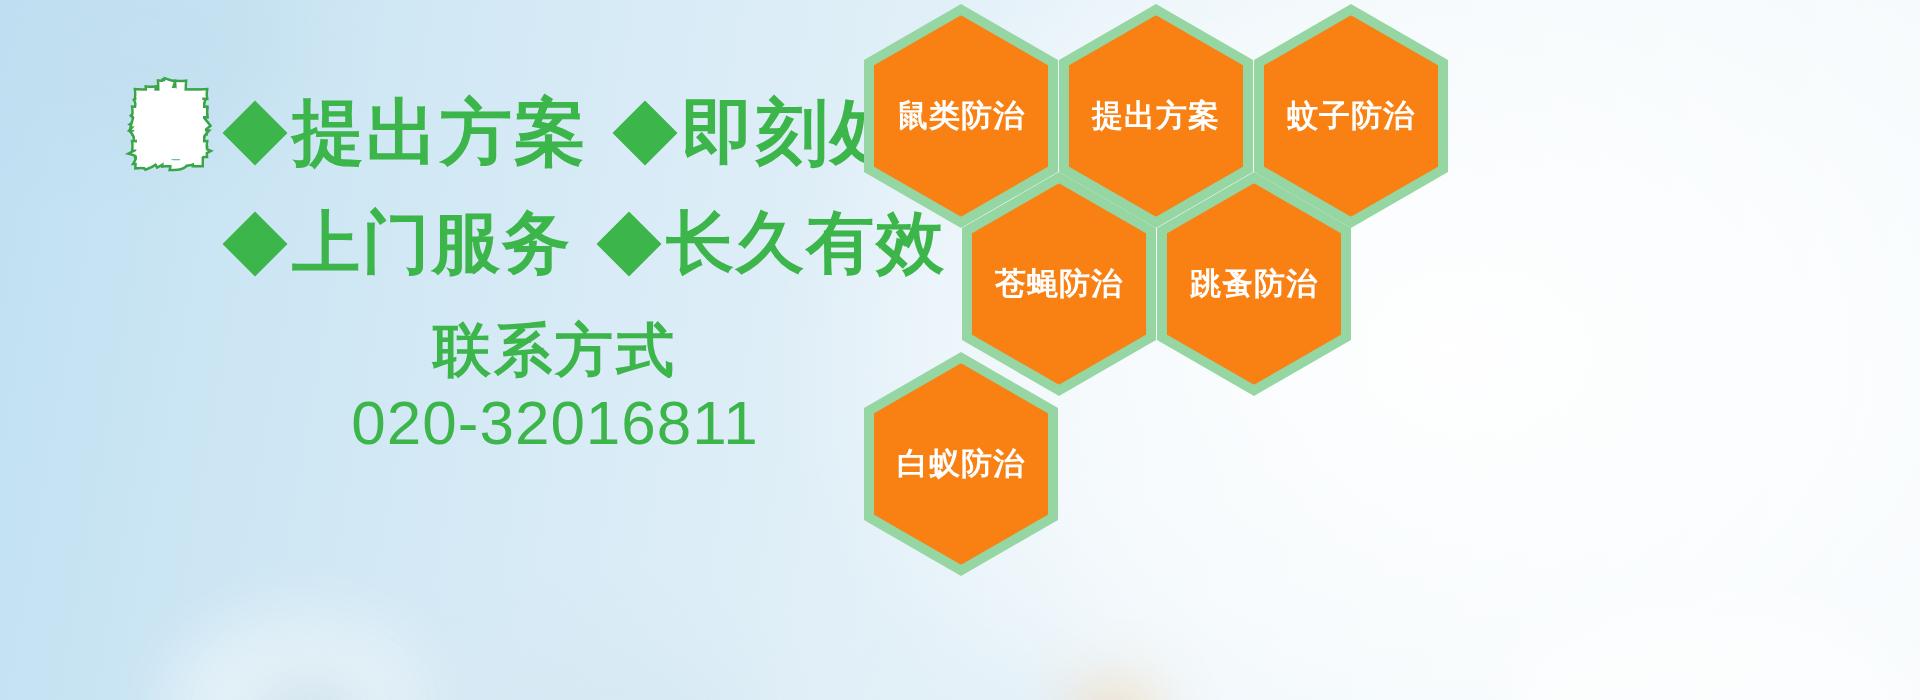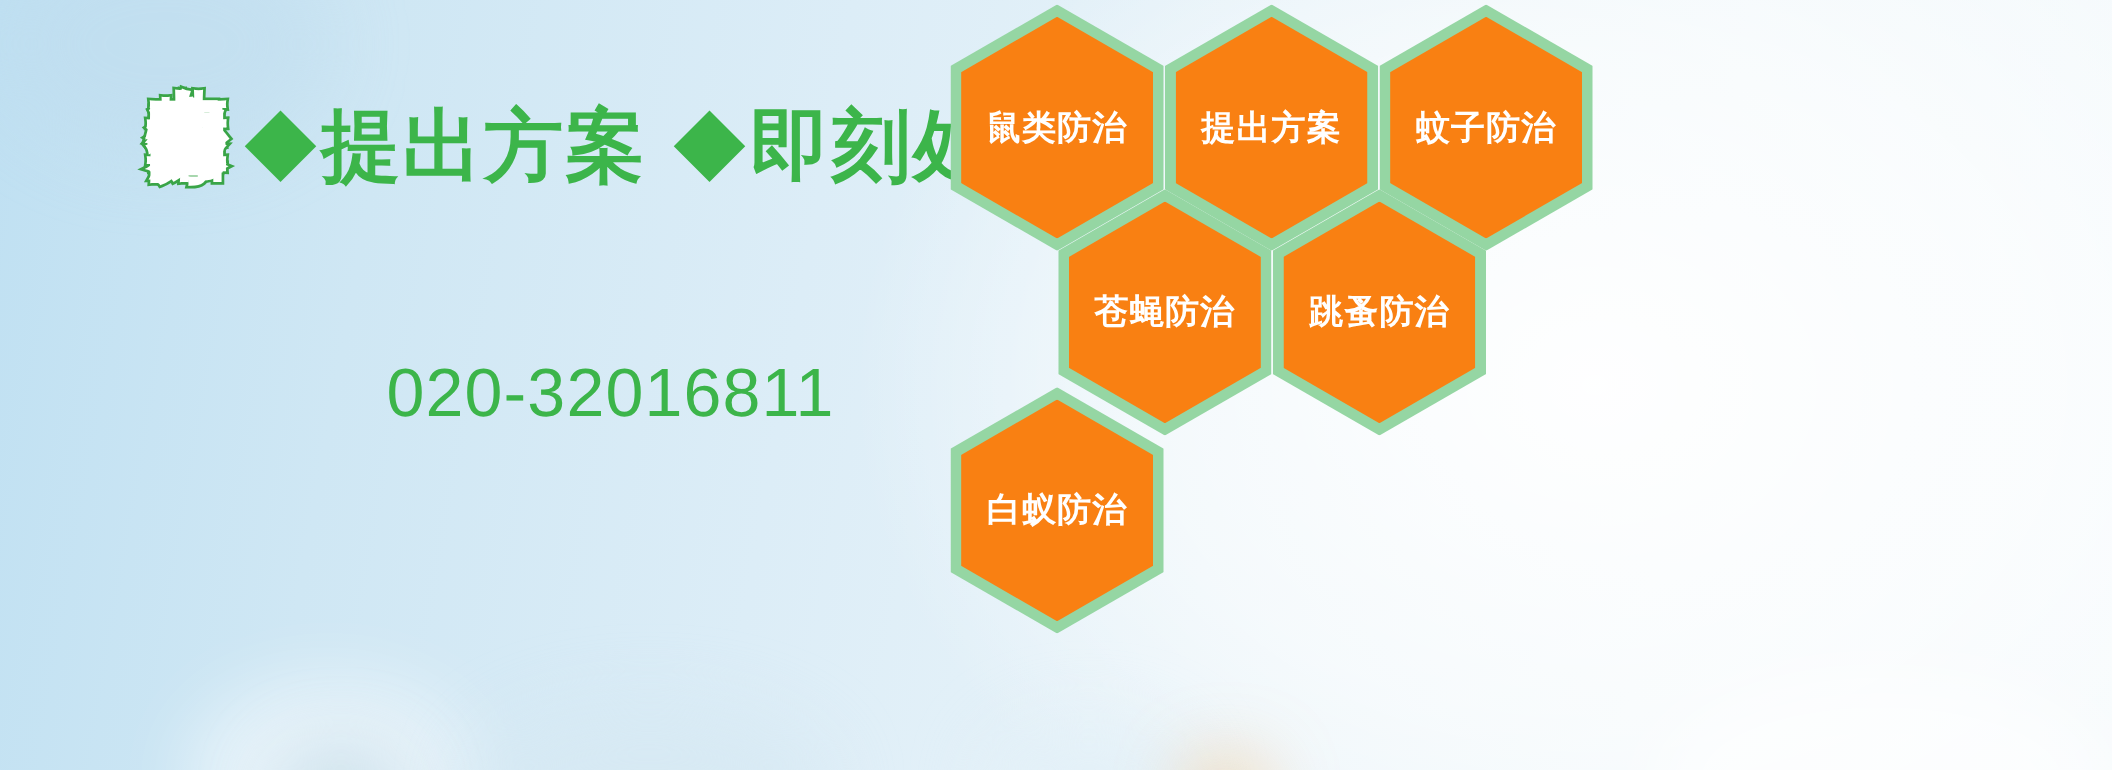--- a/index.html
+++ b/index.html
@@ -131,22 +131,30 @@
   <div id="vertical-slogan">专业有害生物防治服务</div>
 
   <div class="feature-row" id="feature-row-1">
     <span class="diamond-icon"></span>
     <span class="feature-text">提出方案</span>
     <span class="feature-gap"></span>
     <span class="diamond-icon"></span>
     <span class="feature-text">即刻处理</span>
   </div>
 
+  <div class="feature-row" id="feature-row-2">
+    <span class="diamond-icon"></span>
+    <span class="feature-text">上门服务</span>
+    <span class="feature-gap"></span>
+    <span class="diamond-icon"></span>
+    <span class="feature-text">长久有效</span>
+  </div>
 
   <div id="contact-block">
+    <div id="contact-title">联系方式</div>
     <div class="phone-number">020-32016811</div>
   </div>
 
   <div id="honeycomb">
 
     <div class="hex-cell" style="left:8px;  top:10px;">
       <div class="hex-outer"></div>
       <div class="hex-inner"></div>
       <div class="hex-label">鼠类防治</div>
     </div>

